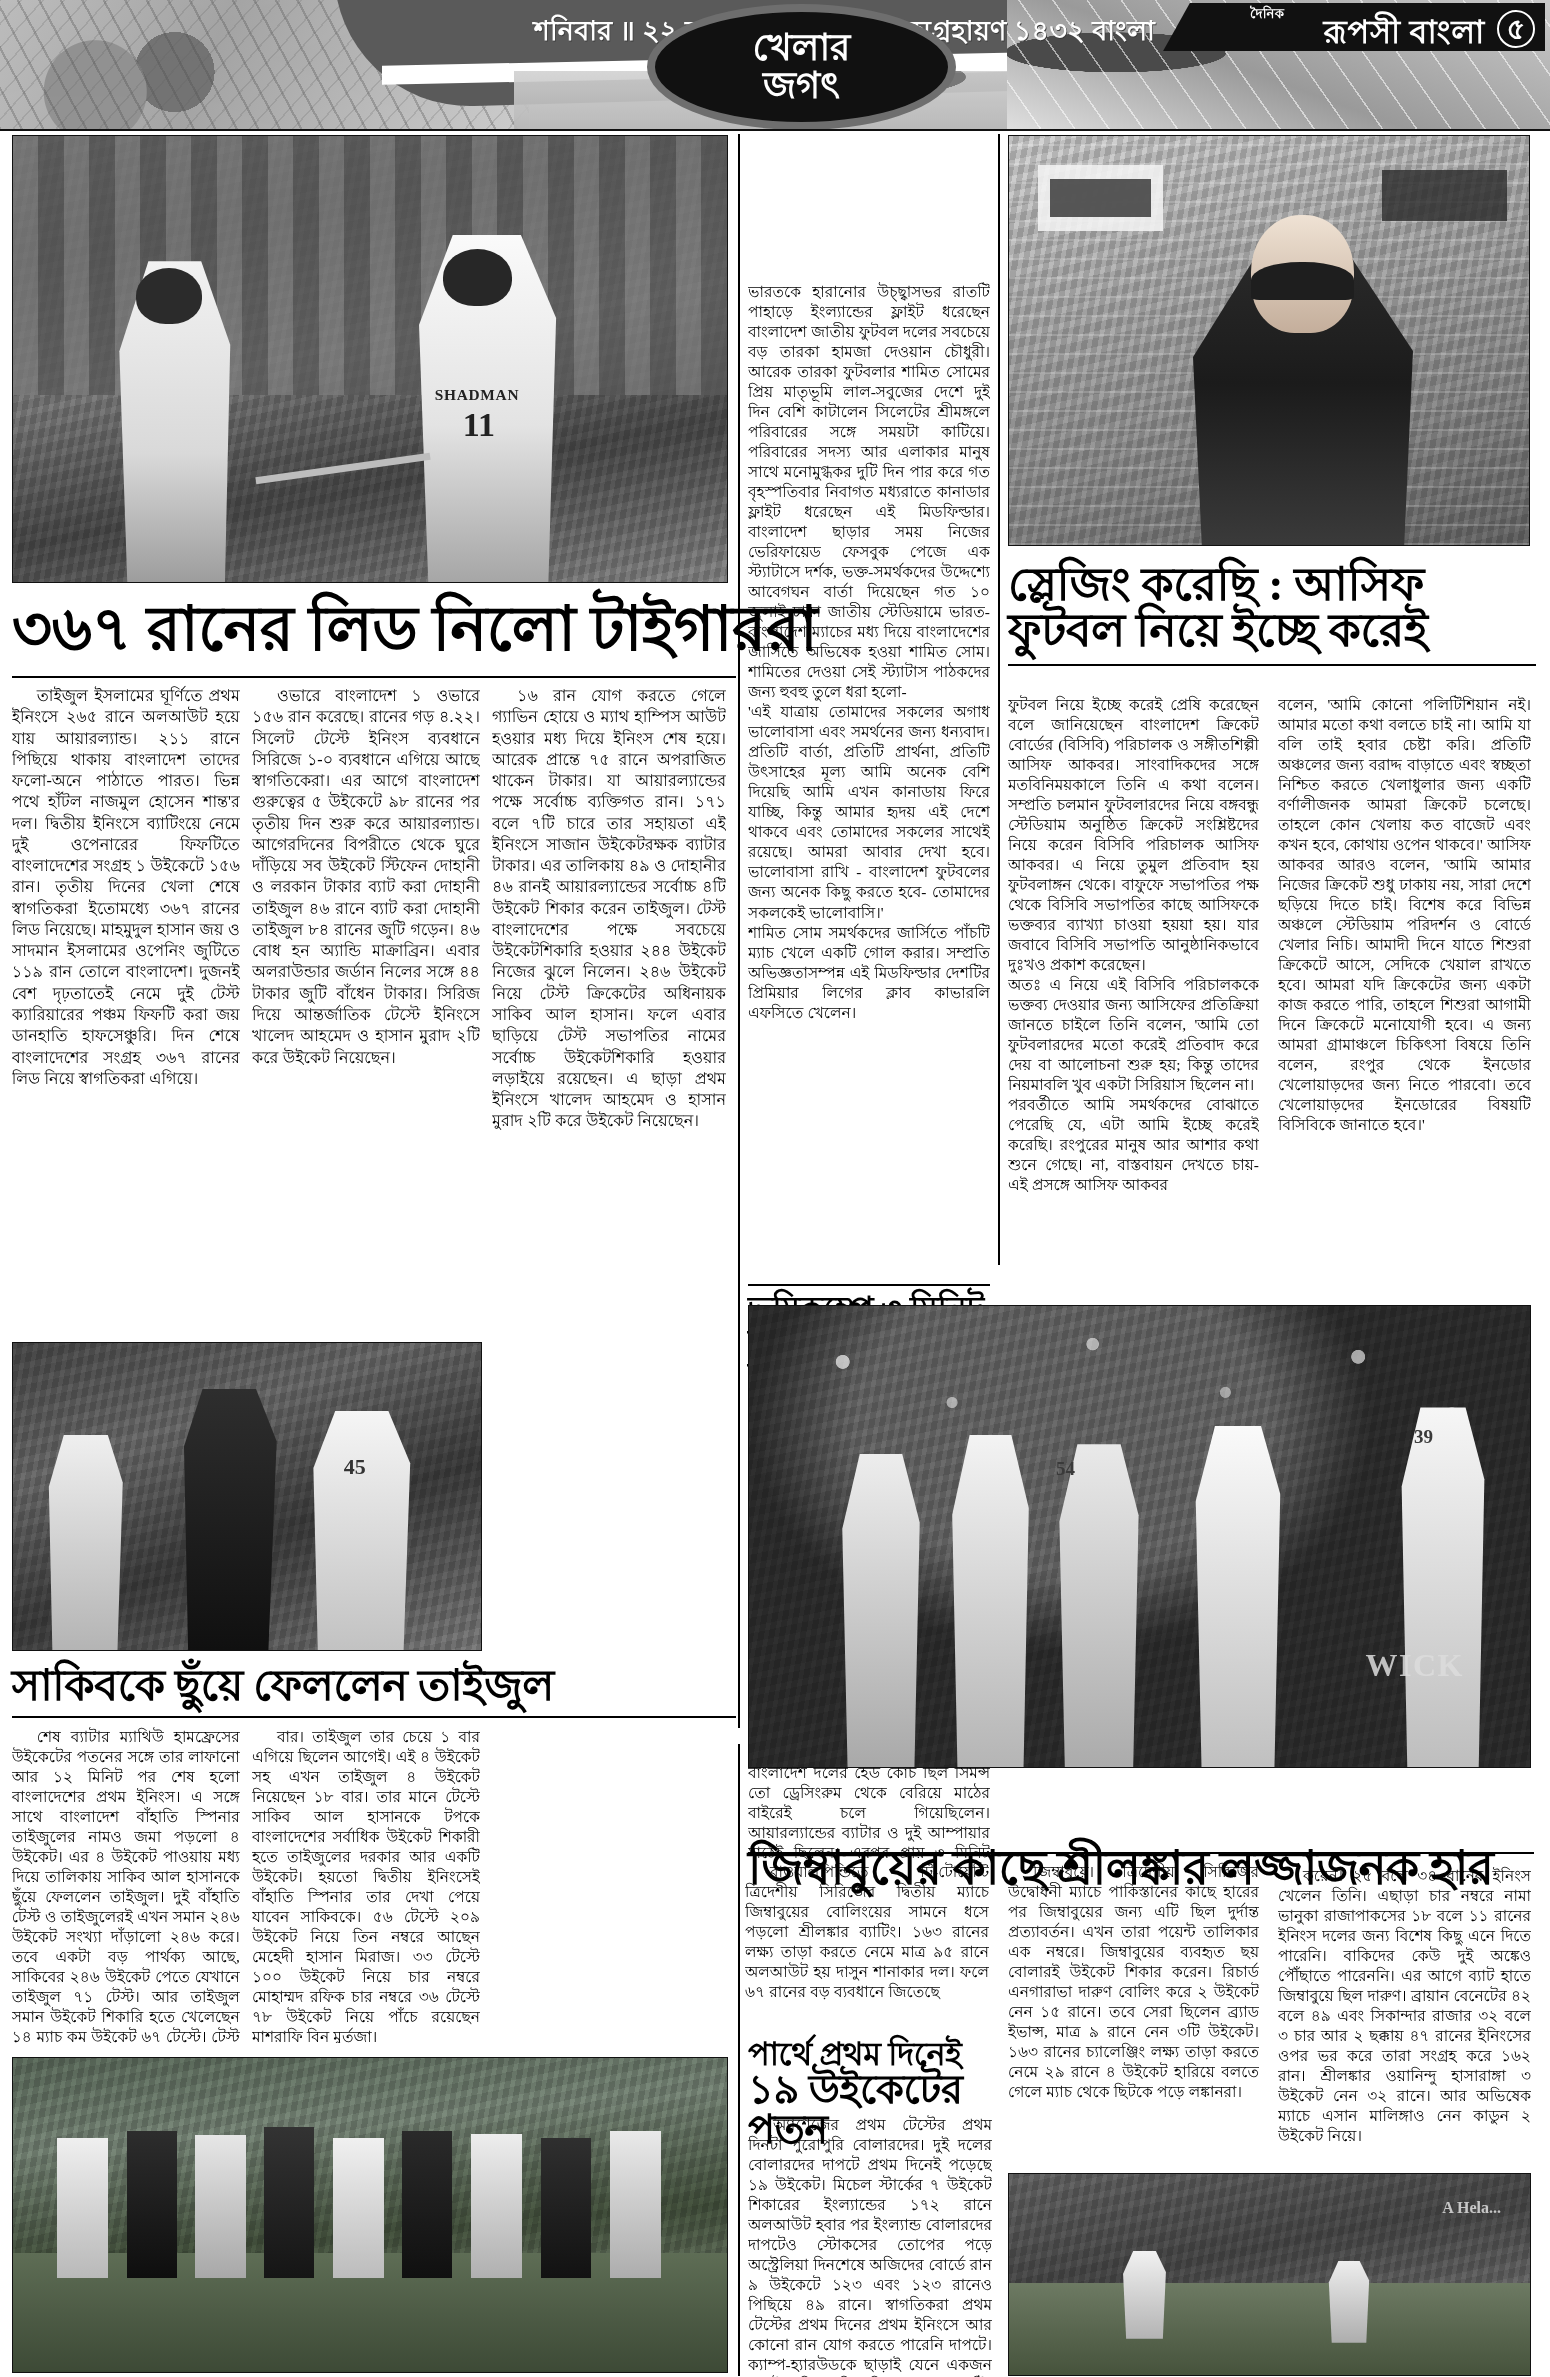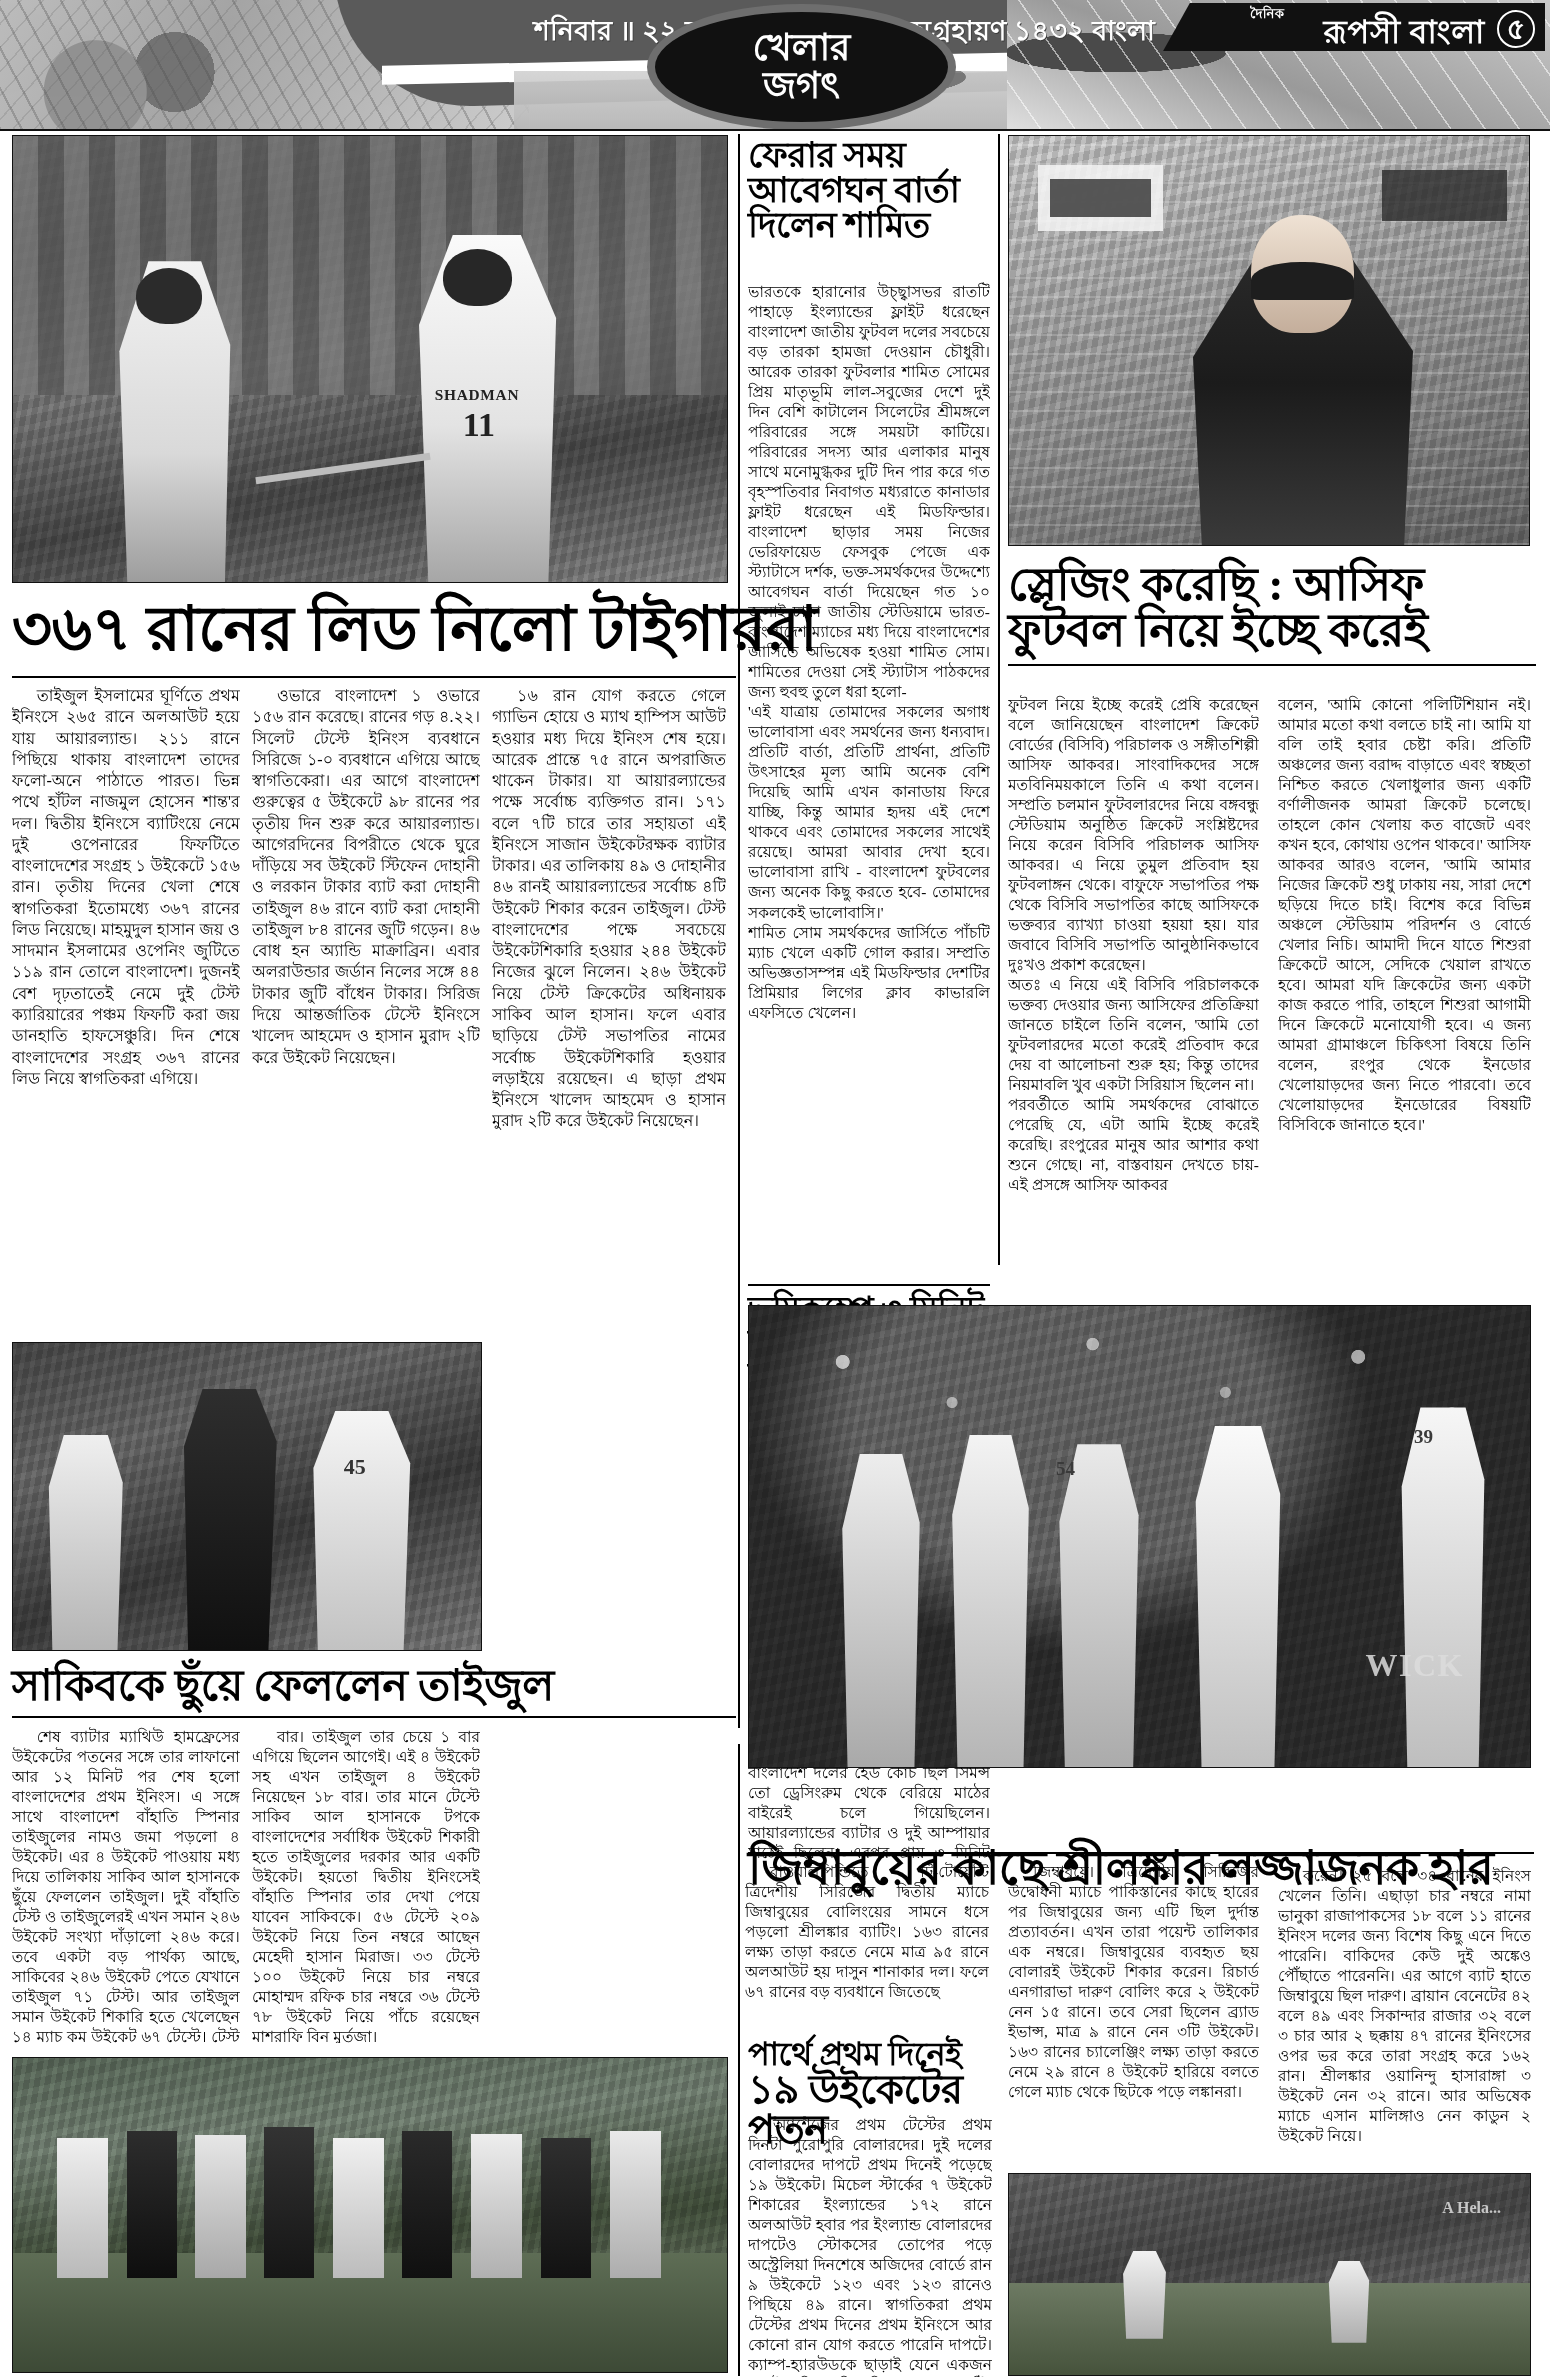--- a/index.html
+++ b/index.html
@@ -216,25 +216,20 @@
     <div style="position:absolute;left:114px;bottom:30%;width:50px;height:147px;background:linear-gradient(180deg,#2d2d2d,#0e0e0e);"></div>
     <div style="position:absolute;left:182px;bottom:30%;width:51px;height:143px;background:linear-gradient(180deg,#e6e6e6,#a8a8a8);"></div>
     <div style="position:absolute;left:251px;bottom:30%;width:50px;height:151px;background:linear-gradient(180deg,#333,#151515);"></div>
     <div style="position:absolute;left:320px;bottom:30%;width:51px;height:140px;background:linear-gradient(180deg,#f0f0f0,#bcbcbc);"></div>
     <div style="position:absolute;left:389px;bottom:30%;width:50px;height:147px;background:linear-gradient(180deg,#2a2a2a,#101010);"></div>
     <div style="position:absolute;left:458px;bottom:30%;width:51px;height:144px;background:linear-gradient(180deg,#ededed,#b0b0b0);"></div>
     <div style="position:absolute;left:528px;bottom:30%;width:50px;height:140px;background:linear-gradient(180deg,#2f2f2f,#121212);"></div>
     <div style="position:absolute;left:597px;bottom:30%;width:51px;height:147px;background:linear-gradient(180deg,#e9e9e9,#adadad);"></div>
   </div>
 
-  <div style="position:absolute; left:748px; top:7.3px; width:242px;">
-    <div class="hl hl-l" style="font-size:35px;">ফেরার সময়</div>
-    <div class="hl hl-l" style="font-size:35px;">আবেগঘন বার্তা</div>
-    <div class="hl hl-l" style="font-size:35px;">দিলেন শামিত</div>
-  </div>
   <div class="body-col tight" style="position:absolute; left:748px; top:131px; width:242px; height:1014px; overflow:hidden; white-space:pre-line;">
     <span>ভারতকে হারানোর উচ্ছ্বাসভর রাতটি পাহাড়ে ইংল্যান্ডের ফ্লাইট ধরেছেন বাংলাদেশ জাতীয় ফুটবল দলের সবচেয়ে বড় তারকা হামজা দেওয়ান চৌধুরী। আরেক তারকা ফুটবলার শামিত সোমের প্রিয় মাতৃভূমি লাল-সবুজের দেশে দুই দিন বেশি কাটালেন সিলেটের শ্রীমঙ্গলে পরিবারের সঙ্গে সময়টা কাটিয়ে। পরিবারের সদস্য আর এলাকার মানুষ সাথে মনোমুগ্ধকর দুটি দিন পার করে গত বৃহস্পতিবার নিবাগত মধ্যরাতে কানাডার ফ্লাইট ধরেছেন এই মিডফিল্ডার। বাংলাদেশ ছাড়ার সময় নিজের ভেরিফায়েড ফেসবুক পেজে এক স্ট্যাটাসে দর্শক, ভক্ত-সমর্থকদের উদ্দেশ্যে আবেগঘন বার্তা দিয়েছেন গত ১০ জুলাই ঢাকা জাতীয় স্টেডিয়ামে ভারত-বাংলাদেশ ম্যাচের মধ্য দিয়ে বাংলাদেশের জার্সিতে অভিষেক হওয়া শামিত সোম। শামিতের দেওয়া সেই স্ট্যাটাস পাঠকদের জন্য হুবহু তুলে ধরা হলো-
 'এই যাত্রায় তোমাদের সকলের অগাধ ভালোবাসা এবং সমর্থনের জন্য ধন্যবাদ। প্রতিটি বার্তা, প্রতিটি প্রার্থনা, প্রতিটি উৎসাহের মূল্য আমি অনেক বেশি দিয়েছি আমি এখন কানাডায় ফিরে যাচ্ছি, কিন্তু আমার হৃদয় এই দেশে থাকবে এবং তোমাদের সকলের সাথেই রয়েছে। আমরা আবার দেখা হবে। ভালোবাসা রাখি - বাংলাদেশ ফুটবলের জন্য অনেক কিছু করতে হবে- তোমাদের সকলকেই ভালোবাসি।'
 শামিত সোম সমর্থকদের জার্সিতে পাঁচটি ম্যাচ খেলে একটি গোল করার। সম্প্রতি অভিজ্ঞতাসম্পন্ন এই মিডফিল্ডার দেশটির প্রিমিয়ার লিগের ক্লাব কাভারলি এফসিতে খেলেন।</span>
   </div>
 
   <div class="rule-h" style="left:748px; top:1153px; width:242px;"></div>
   <div style="position:absolute; left:748px; top:1162px; width:242px;">
     <div class="hl hl-m" style="font-size:33px;">ভূমিকম্পে ৩ মিনিট</div>
     <div class="hl hl-m" style="font-size:33px;">ছিলো বাংলাদেশ</div>

